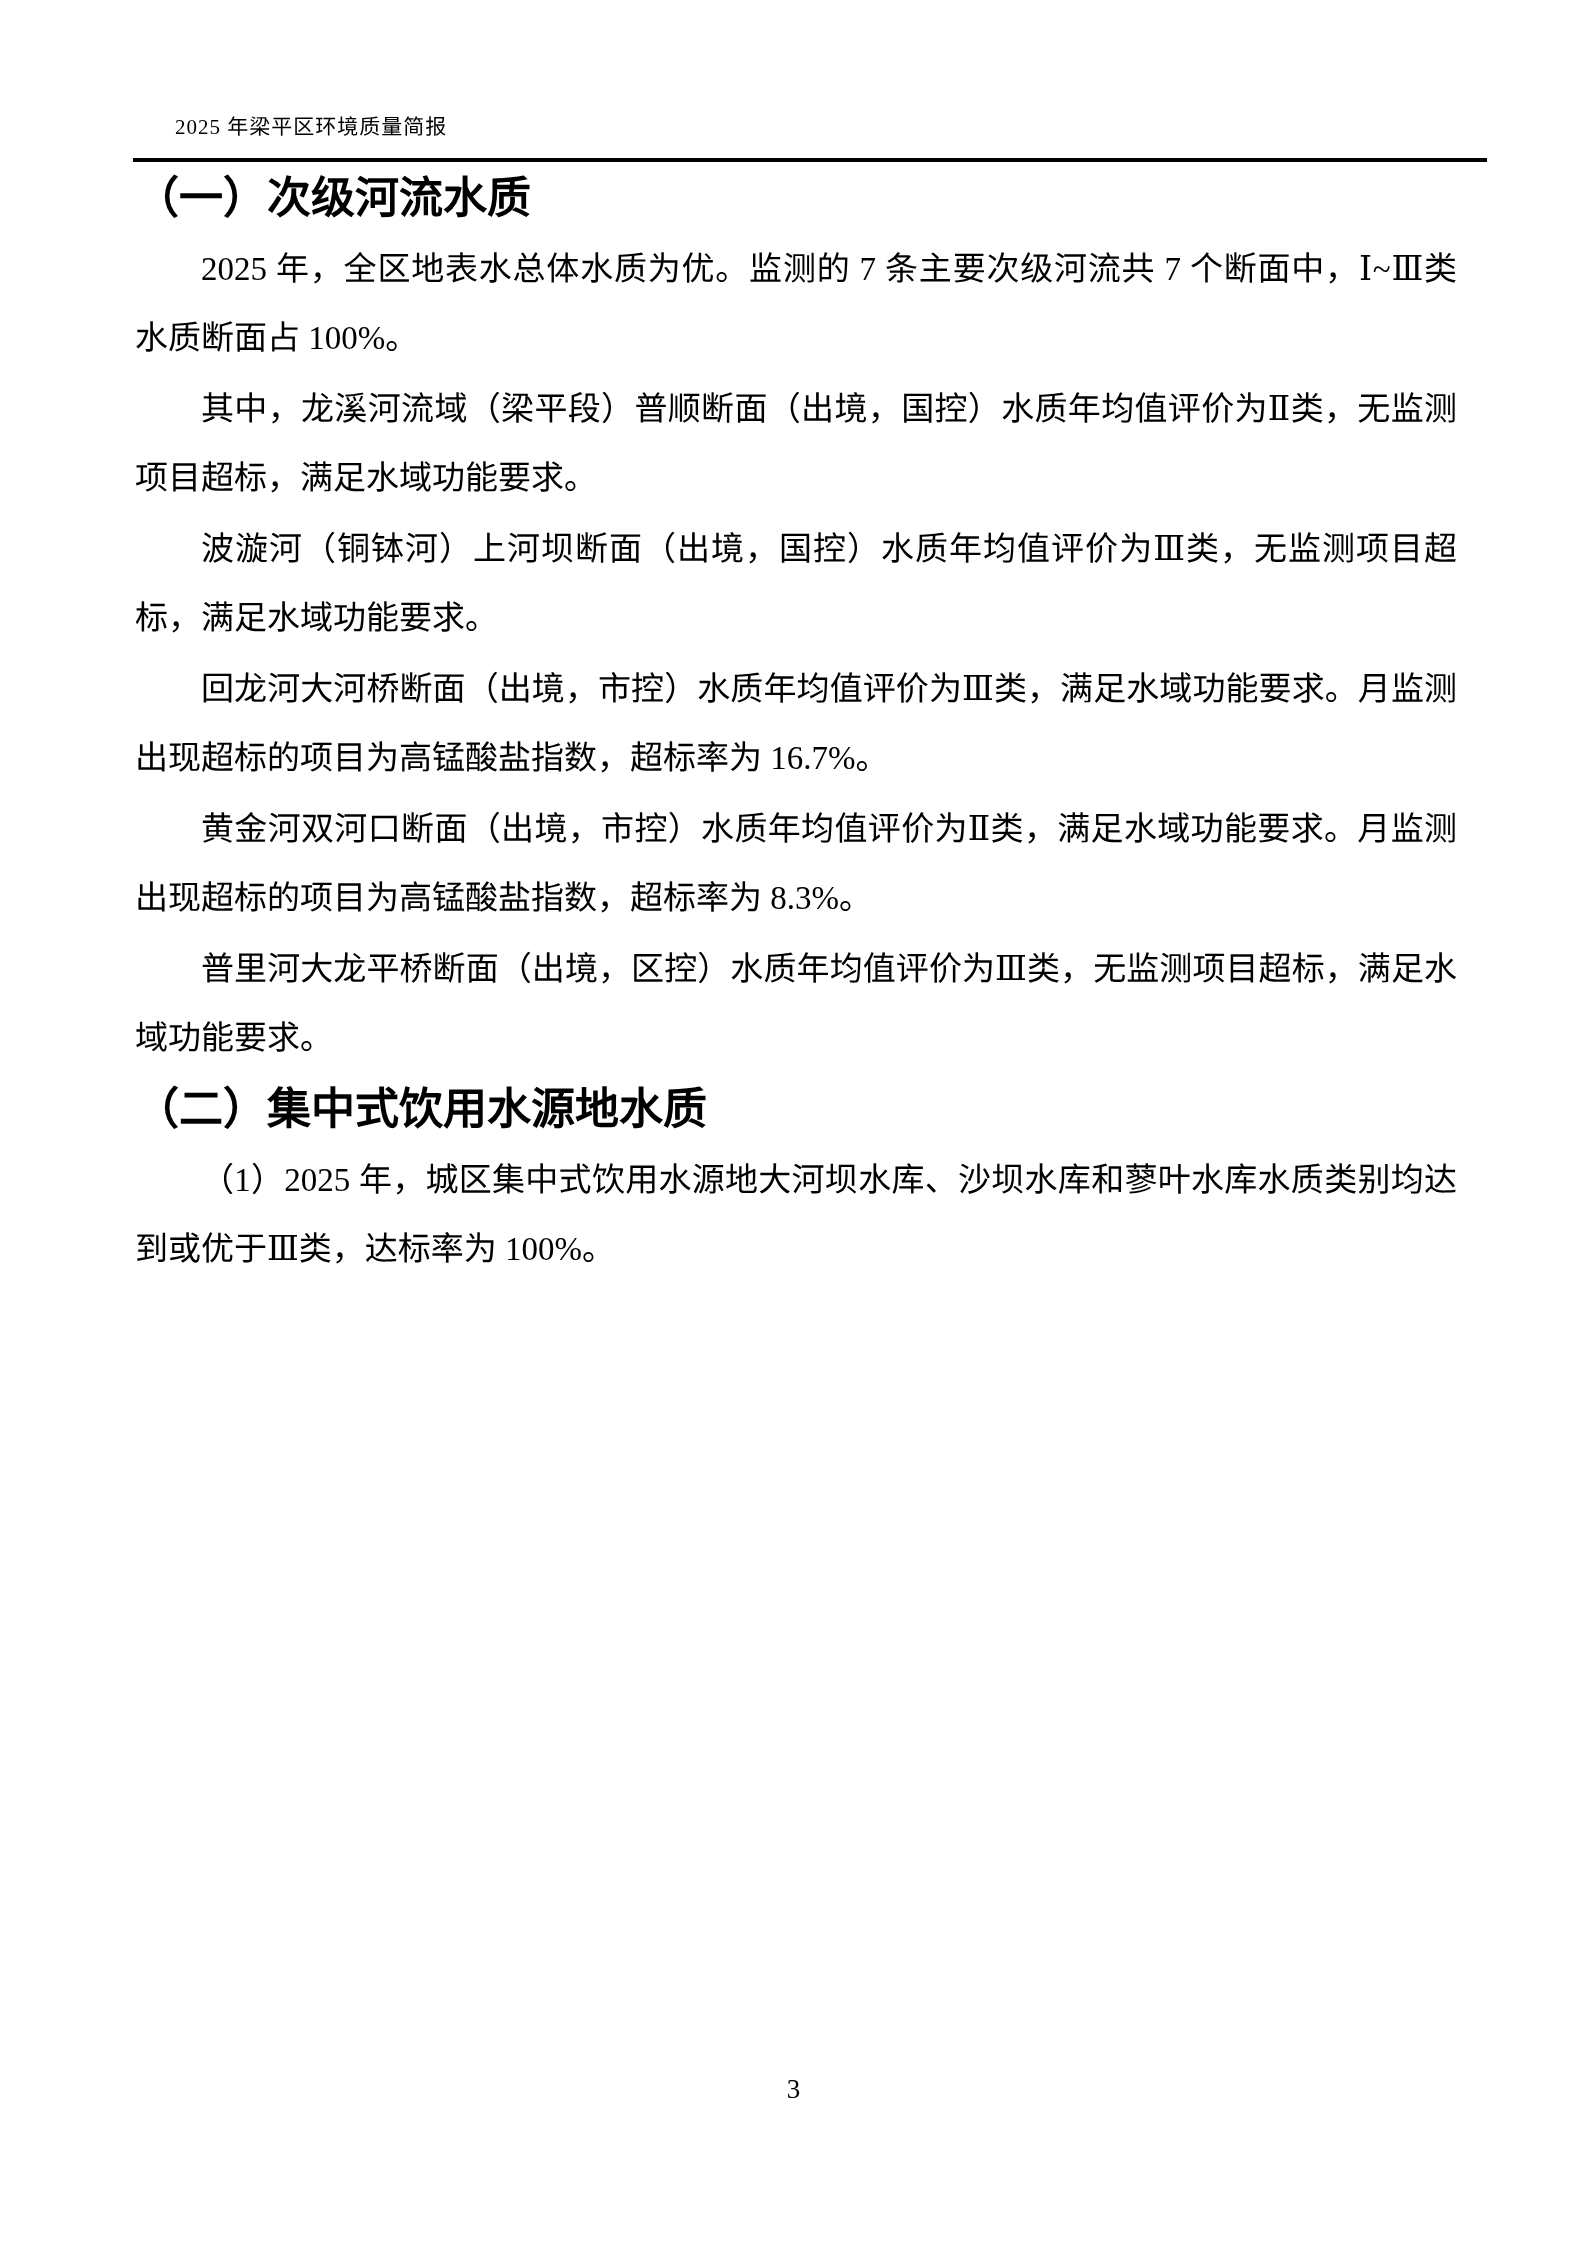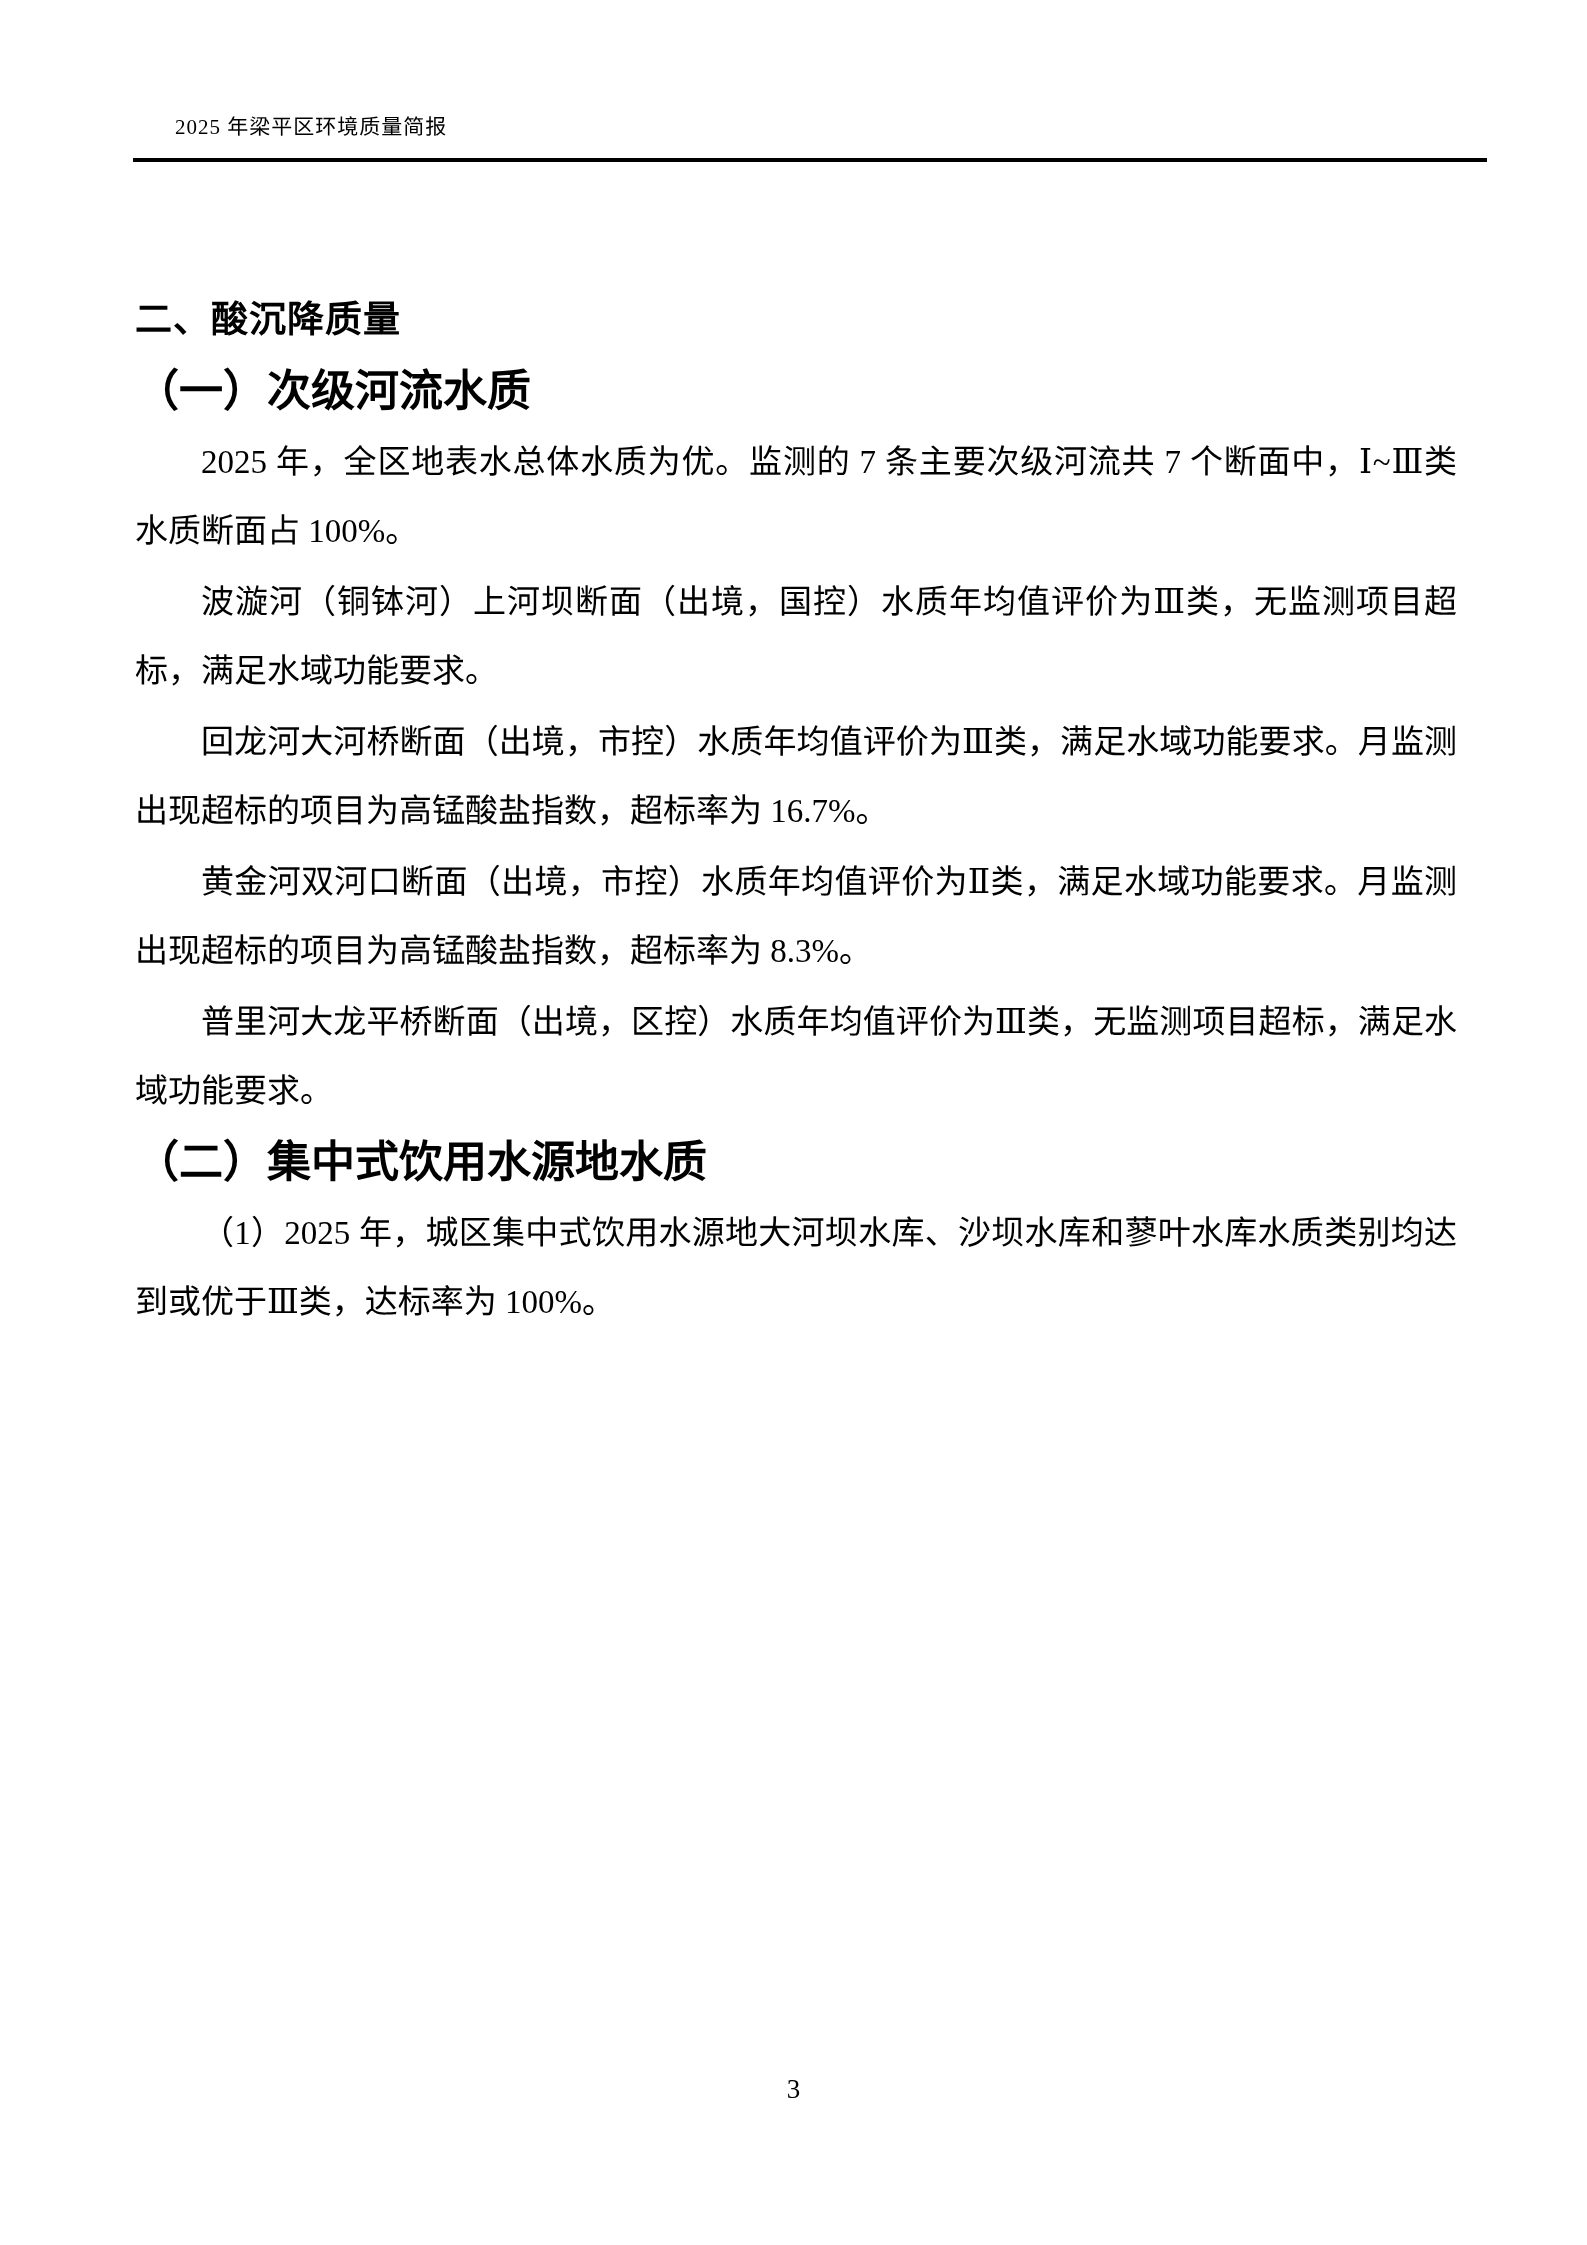--- a/index.html
+++ b/index.html
@@ -90,28 +90,28 @@
 
 <div class="page">
 
   <header class="doc-header">
     <div class="header-title">2025 年梁平区环境质量简报</div>
     <div class="header-rule"></div>
   </header>
 
   <main class="doc-body">
 
-    <h2 class="h-major first">二、酸沉降质量</h2>
 
 
 
     <h3 class="h-minor">（一）次级河流水质</h3>
 
     <p class="para">2025 年，全区地表水总体水质为优。监测的 7 条主要次级河流共 7 个断面中，Ⅰ~Ⅲ类水质断面占 100%。</p>
 
+    <p class="para">其中，龙溪河流域（梁平段）普顺断面（出境，国控）水质年均值评价为Ⅱ类，无监测项目超标，满足水域功能要求。</p>
 
     <p class="para">波漩河（铜钵河）上河坝断面（出境，国控）水质年均值评价为Ⅲ类，无监测项目超标，满足水域功能要求。</p>
 
 
     <p class="para">回龙河大河桥断面（出境，市控）水质年均值评价为Ⅲ类，满足水域功能要求。月监测出现超标的项目为高锰酸盐指数，超标率为 16.7%。</p>
 
 
     <p class="para">黄金河双河口断面（出境，市控）水质年均值评价为Ⅱ类，满足水域功能要求。月监测出现超标的项目为高锰酸盐指数，超标率为 8.3%。</p>
 
     <p class="para">普里河大龙平桥断面（出境，区控）水质年均值评价为Ⅲ类，无监测项目超标，满足水域功能要求。</p>

